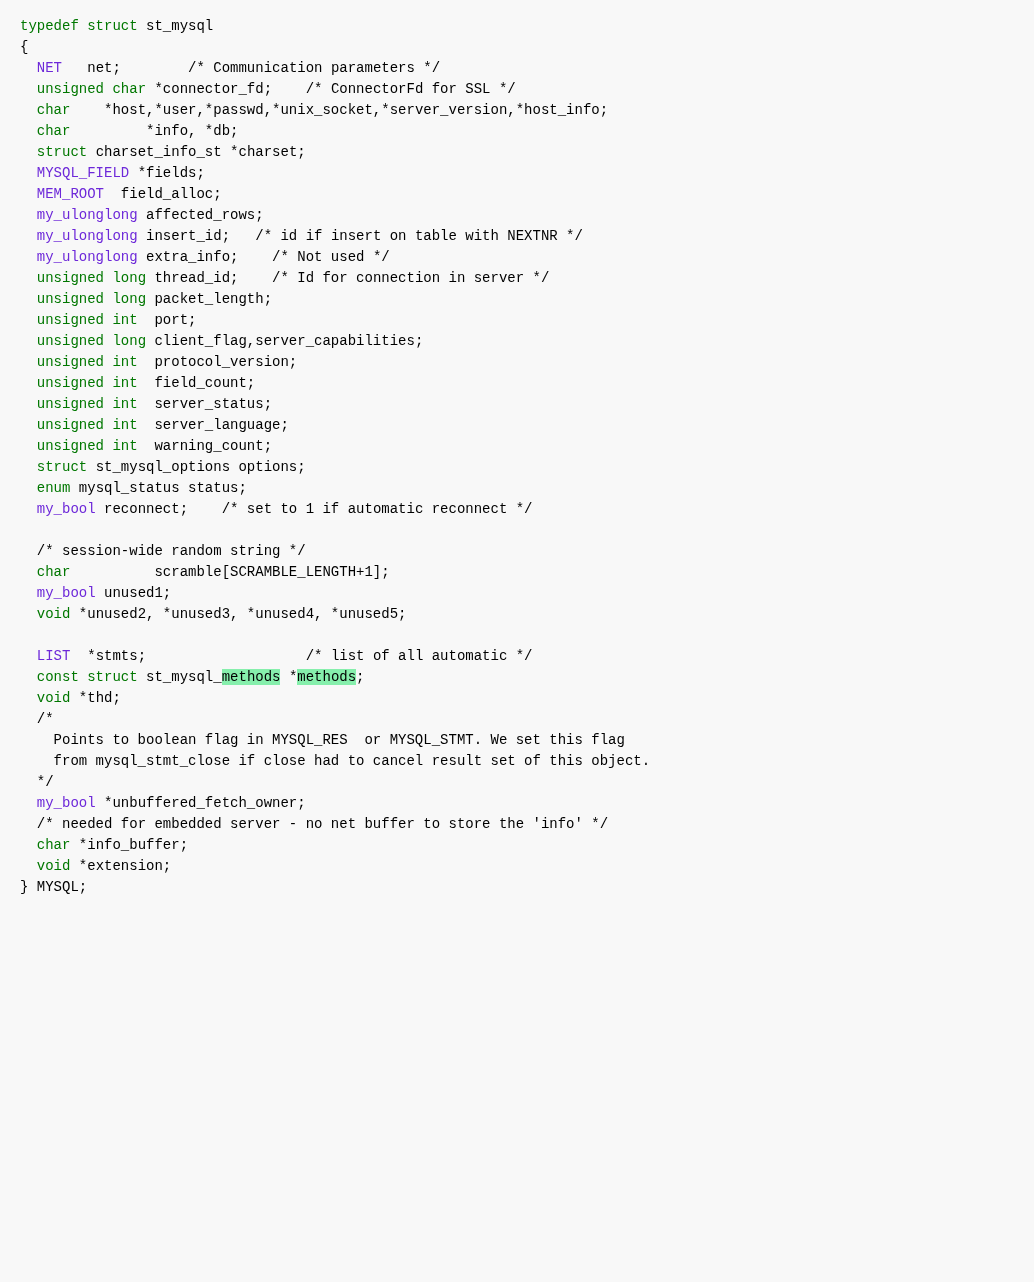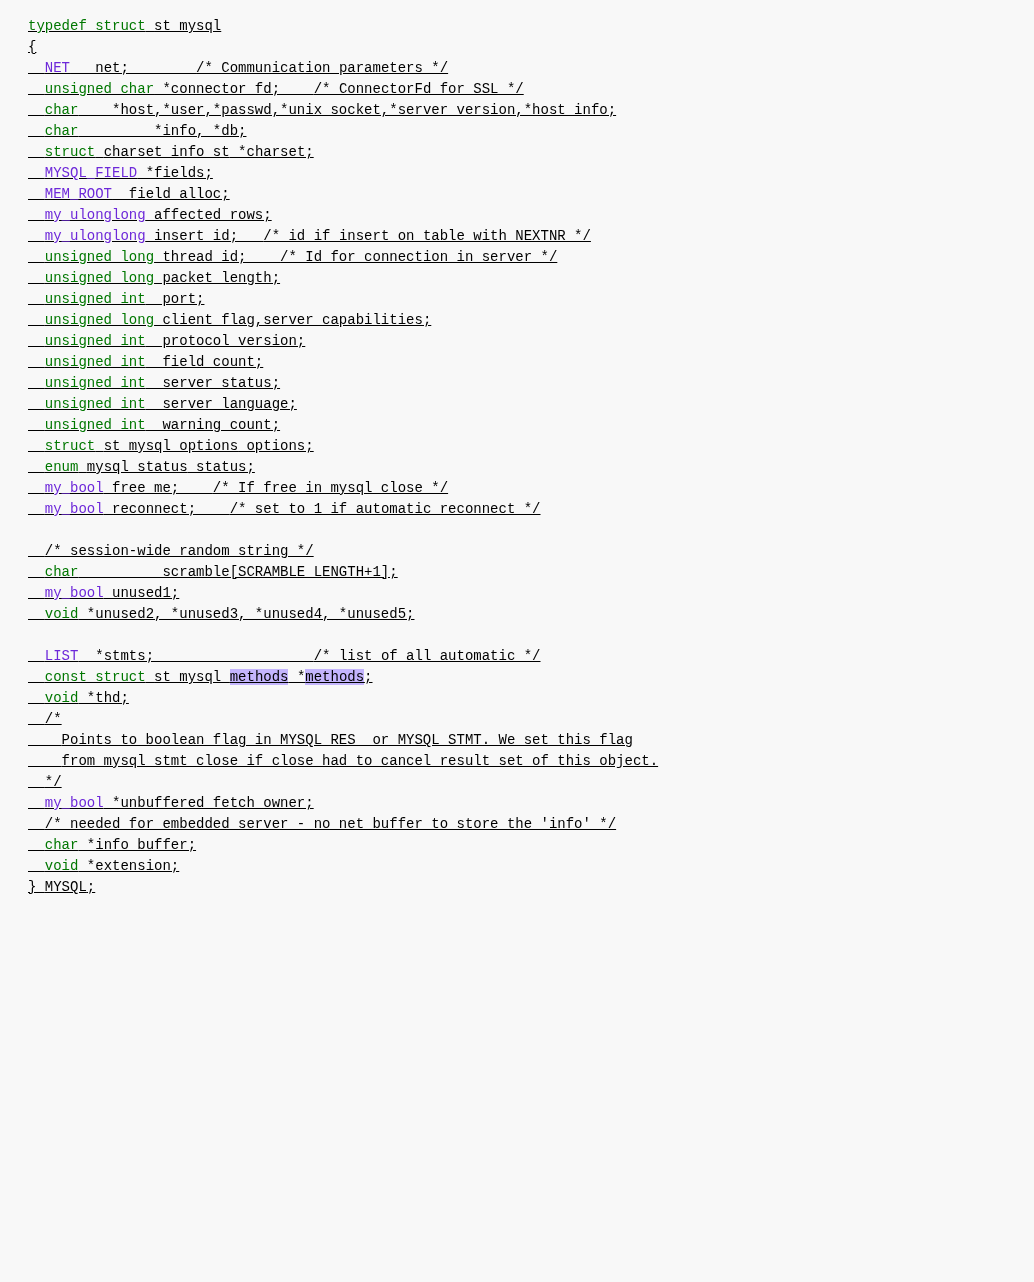--- a/index.html
+++ b/index.html
@@ -10,37 +10,36 @@
 
     body {
       background-color: #f8f8f8;
       font-family: 'Courier New', Courier, monospace;
       font-size: 14px;
       line-height: 1.5;
     }
 
     .code-container {
       background-color: #f8f8f8;
-      padding: 16px 28px;
+      padding: 16px 20px;
       min-height: 1282px;
       width: 1034px;
-      text-decoration: underline;
     }
 
     .code-line {
       white-space: pre;
       display: block;
     }
 
     .kw { color: #007700; font-weight: normal; } 
     .ident { color: #000000; } 
     .comment { color: #000000; } 
     .special-type { color: #6d28d9; } 
     .plain { color: #000000; }
-    .highlight-bg { background-color: #c4b5fd; }
+    .highlight-bg { background-color: #86efac; }
 
     .line-empty {
       display: block;
       height: 1.5em;
     }
   </style>
 </head>
 <body>
 
 <div class="code-container">
@@ -48,32 +47,32 @@
   <span class="code-line"><span class="plain">{</span></span>
   <span class="code-line"><span class="plain">  </span><span class="special-type">NET</span><span class="plain">   net;        </span><span class="comment">/* Communication parameters */</span></span>
   <span class="code-line"><span class="plain">  </span><span class="kw">unsigned char</span><span class="plain"> *connector_fd;    </span><span class="comment">/* ConnectorFd for SSL */</span></span>
   <span class="code-line"><span class="plain">  </span><span class="kw">char</span><span class="plain">    *host,*user,*passwd,*unix_socket,*server_version,*host_info;</span></span>
   <span class="code-line"><span class="plain">  </span><span class="kw">char</span><span class="plain">         *info, *db;</span></span>
   <span class="code-line"><span class="plain">  </span><span class="kw">struct</span><span class="plain"> </span><span class="ident">charset_info_st</span><span class="plain"> *charset;</span></span>
   <span class="code-line"><span class="plain">  </span><span class="special-type">MYSQL_FIELD</span><span class="plain"> *fields;</span></span>
   <span class="code-line"><span class="plain">  </span><span class="special-type">MEM_ROOT</span><span class="plain">  field_alloc;</span></span>
   <span class="code-line"><span class="plain">  </span><span class="special-type">my_ulonglong</span><span class="plain"> affected_rows;</span></span>
   <span class="code-line"><span class="plain">  </span><span class="special-type">my_ulonglong</span><span class="plain"> insert_id;   </span><span class="comment">/* id if insert on table with NEXTNR */</span></span>
+  <span class="code-line"><span class="plain">  </span><span class="special-type">my_ulonglong</span><span class="plain"> extra_info;    </span><span class="comment">/* Not used */</span></span>
   <span class="code-line"><span class="plain">  </span><span class="kw">unsigned long</span><span class="plain"> thread_id;    </span><span class="comment">/* Id for connection in server */</span></span>
   <span class="code-line"><span class="plain">  </span><span class="kw">unsigned long</span><span class="plain"> packet_length;</span></span>
   <span class="code-line"><span class="plain">  </span><span class="kw">unsigned int</span><span class="plain">  port;</span></span>
   <span class="code-line"><span class="plain">  </span><span class="kw">unsigned long</span><span class="plain"> client_flag,server_capabilities;</span></span>
   <span class="code-line"><span class="plain">  </span><span class="kw">unsigned int</span><span class="plain">  protocol_version;</span></span>
   <span class="code-line"><span class="plain">  </span><span class="kw">unsigned int</span><span class="plain">  field_count;</span></span>
   <span class="code-line"><span class="plain">  </span><span class="kw">unsigned int</span><span class="plain">  server_status;</span></span>
   <span class="code-line"><span class="plain">  </span><span class="kw">unsigned int</span><span class="plain">  server_language;</span></span>
   <span class="code-line"><span class="plain">  </span><span class="kw">unsigned int</span><span class="plain">  warning_count;</span></span>
   <span class="code-line"><span class="plain">  </span><span class="kw">struct</span><span class="plain"> </span><span class="ident">st_mysql_options</span><span class="plain"> options;</span></span>
   <span class="code-line"><span class="plain">  </span><span class="kw">enum</span><span class="plain"> </span><span class="ident">mysql_status</span><span class="plain"> status;</span></span>
-  <span class="code-line"><span class="plain">  </span><span class="special-type">my_bool</span><span class="plain"> free_me;    </span><span class="comment">/* If free in mysql_close */</span></span>
   <span class="code-line"><span class="plain">  </span><span class="special-type">my_bool</span><span class="plain"> reconnect;    </span><span class="comment">/* set to 1 if automatic reconnect */</span></span>
   <span class="line-empty"></span>
   <span class="code-line"><span class="plain">  </span><span class="comment">/* session-wide random string */</span></span>
   <span class="code-line"><span class="plain">  </span><span class="kw">char</span><span class="plain">          scramble[SCRAMBLE_LENGTH+1];</span></span>
   <span class="code-line"><span class="plain">  </span><span class="special-type">my_bool</span><span class="plain"> unused1;</span></span>
   <span class="code-line"><span class="plain">  </span><span class="kw">void</span><span class="plain"> *unused2, *unused3, *unused4, *unused5;</span></span>
   <span class="line-empty"></span>
   <span class="code-line"><span class="plain">  </span><span class="special-type">LIST</span><span class="plain">  *stmts;                   </span><span class="comment">/* list of all automatic */</span></span>
   <span class="code-line"><span class="plain">  </span><span class="kw">const struct</span><span class="plain"> </span><span class="ident">st_mysql_</span><span class="highlight-bg">methods</span><span class="plain"> *</span><span class="highlight-bg">methods</span><span class="plain">;</span></span>
   <span class="code-line"><span class="plain">  </span><span class="kw">void</span><span class="plain"> *thd;</span></span>

